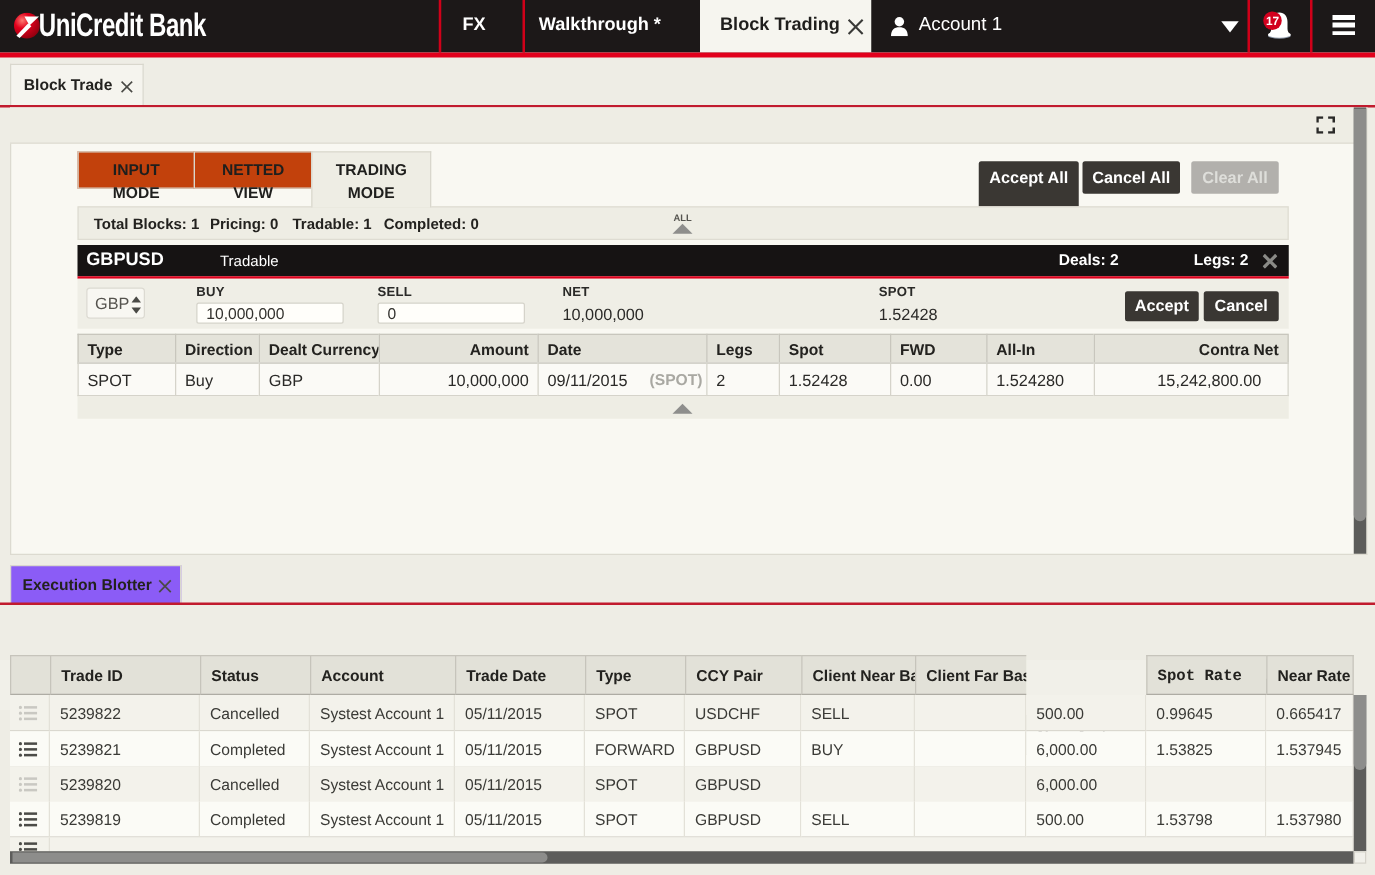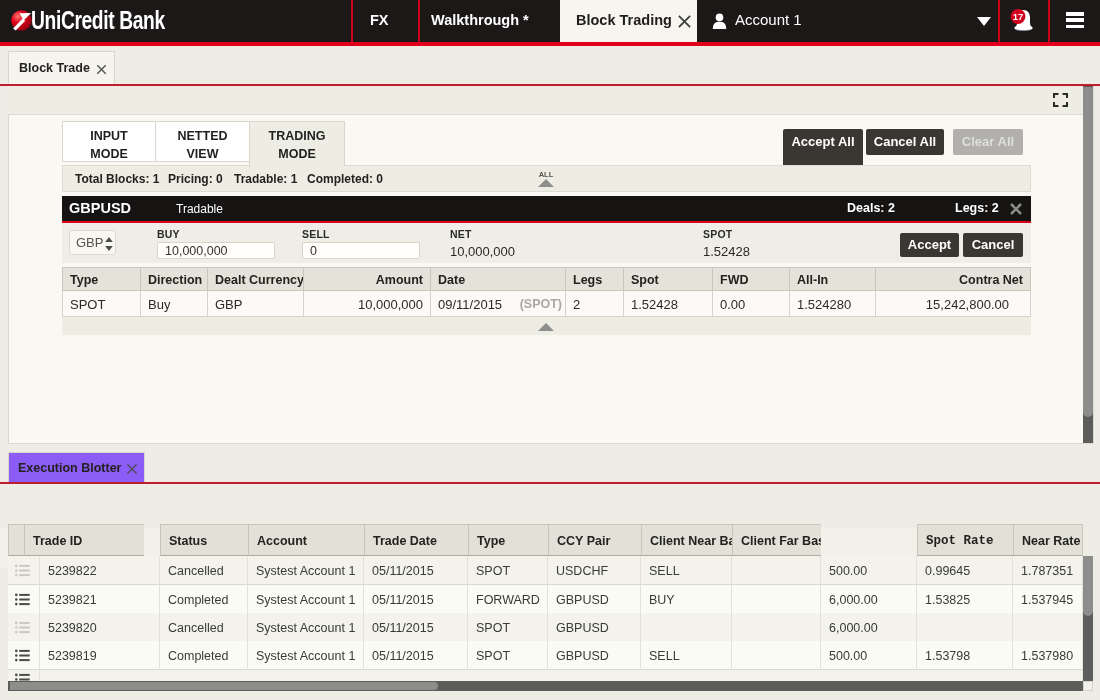--- a/index.html
+++ b/index.html
@@ -24,21 +24,21 @@
 #bt-tab { position:absolute; left:8px; top:51px; width:107px; height:34px; background:#f5f4ee; border:1px solid #d9d7cd; border-bottom:none; }
 #redline2 { position:absolute; left:0; top:84px; width:1100px; height:2px; background:#c11b2e; }
 
 
 #panel { position:absolute; left:8px; top:86px; width:1086px; height:358px; background:#f9f8f2; border:1px solid #dcdad0; border-top:none; }
 #panelstrip { position:absolute; left:8px; top:86px; width:1075px; height:29px; background:#eeede4; border-bottom:1px solid #dedcd2; }
 #pscroll { position:absolute; left:1083px; top:86px; width:10px; height:357px; background:#5c5c5a; }
 #pscroll .thumb { position:absolute; left:0; top:1px; width:10px; height:330px; background:#8d8d8b; border-radius:0 0 5px 5px; }
 
 
-.mtab { position:absolute; top:121px; height:41px; background:#ffffff; border:1px solid #d9d7cd; color:#1f1f1d; font-size:12.5px; font-weight:bold; text-align:center; line-height:18px; padding-top:5px; }
+.mtab { position:absolute; top:121px; height:30px; background:#c2410c; border:1px solid #d9d7cd; color:#1f1f1d; font-size:12.5px; font-weight:bold; text-align:center; line-height:18px; padding-top:5px; }
 .mtab.active { background:#eeede4; border-bottom:none; height:45px; z-index:2; }
 
 .btn { position:absolute; background:#3a3733; color:#fff; font-size:13px; font-weight:bold; text-align:center; border-radius:2px; }
 .btn.dis { background:#b2b0ac; color:#dededa; }
 
 
 #statusrow { position:absolute; left:62px; top:165px; width:969px; height:27px; background:#eeede4; border:1px solid #dedcd2; }
 .strow { position:absolute; top:172px; color:#23221f; font-size:12px; font-weight:bold; }
 
 
@@ -226,21 +226,21 @@
   </svg>
   <svg class="abs" style="left:1036px;top:12px" width="17" height="14" viewBox="0 0 17 14">
     <path d="M10 0 L17 5.5 L10 11 L10 7.5 C5 7.5 2 9 0.5 13 C0.5 7 4 3.8 10 3.5 Z" fill="#2a2a28"></path>
   </svg>
   <svg class="abs" style="left:1064px;top:12px" width="15" height="14" viewBox="0 0 15 14">
     <path d="M1 5 L1 1 L5.5 1 M9.5 1 L14 1 L14 5 M14 9 L14 13 L9.5 13 M5.5 13 L1 13 L1 9" fill="none" stroke="#2a2a28" stroke-width="2"></path>
   </svg>
 </div>
 
 <div class="bh" style="left:8px;width:32px;"></div>
-<div class="bh" style="left:24px;width:120px;">Trade ID</div>
+<div class="bh" style="left:40px;width:120px;">Trade ID</div>
 <div class="bh" style="left:160px;width:88px;">Status</div>
 <div class="bh" style="left:248px;width:116px;">Account</div>
 <div class="bh" style="left:364px;width:104px;">Trade Date</div>
 <div class="bh" style="left:468px;width:80px;">Type</div>
 <div class="bh" style="left:548px;width:93px;">CCY Pair</div>
 <div class="bh" style="left:641px;width:91px;">Client Near Bas</div>
 <div class="bh" style="left:732px;width:89px;">Client Far Base</div>
 <div class="bh" style="left:821px;width:96px;margin-top:48px;">Near Amt.</div>
 <div class="bh" style="left:917px;width:96px;font-family:Liberation Mono, monospace;">Spot Rate</div>
 <div class="bh" style="left:1013px;width:70px;border-right:1px solid #c6c4bb;">Near Rate</div>
@@ -258,21 +258,21 @@
 <div class="bc rowa" style="left:40px;top:556px;width:120px;">5239822</div>
 <div class="bc rowa" style="left:160px;top:556px;width:88px;">Cancelled</div>
 <div class="bc rowa" style="left:248px;top:556px;width:116px;">Systest Account 1</div>
 <div class="bc rowa" style="left:364px;top:556px;width:104px;">05/11/2015</div>
 <div class="bc rowa" style="left:468px;top:556px;width:80px;">SPOT</div>
 <div class="bc rowa" style="left:548px;top:556px;width:93px;">USDCHF</div>
 <div class="bc rowa" style="left:641px;top:556px;width:91px;">SELL</div>
 <div class="bc rowa" style="left:732px;top:556px;width:89px;"></div>
 <div class="bc rowa" style="left:821px;top:556px;width:96px;">500.00</div>
 <div class="bc rowa" style="left:917px;top:556px;width:96px;">0.99645</div>
-<div class="bc rowa" style="left:1013px;top:556px;width:70px;">1.787351</div>
+<div class="bc rowa" style="left:1013px;top:556px;width:70px;">0.665417</div>
 
 <div class="bc rowb" style="left:8px;top:585px;width:32px;"><svg style="margin-left:-1px" width="15" height="13" viewBox="0 0 15 13">
       <g fill="#4b4b47">
         <circle cx="1.3" cy="1.9" r="1.3"></circle>
         <rect x="4.2" y="0.9" width="10.5" height="2"></rect>
         <circle cx="1.3" cy="6.5" r="1.3"></circle>
         <rect x="4.2" y="5.5" width="10.5" height="2"></rect>
         <circle cx="1.3" cy="11.1" r="1.3"></circle>
         <rect x="4.2" y="10.1" width="10.5" height="2"></rect>
       </g>

